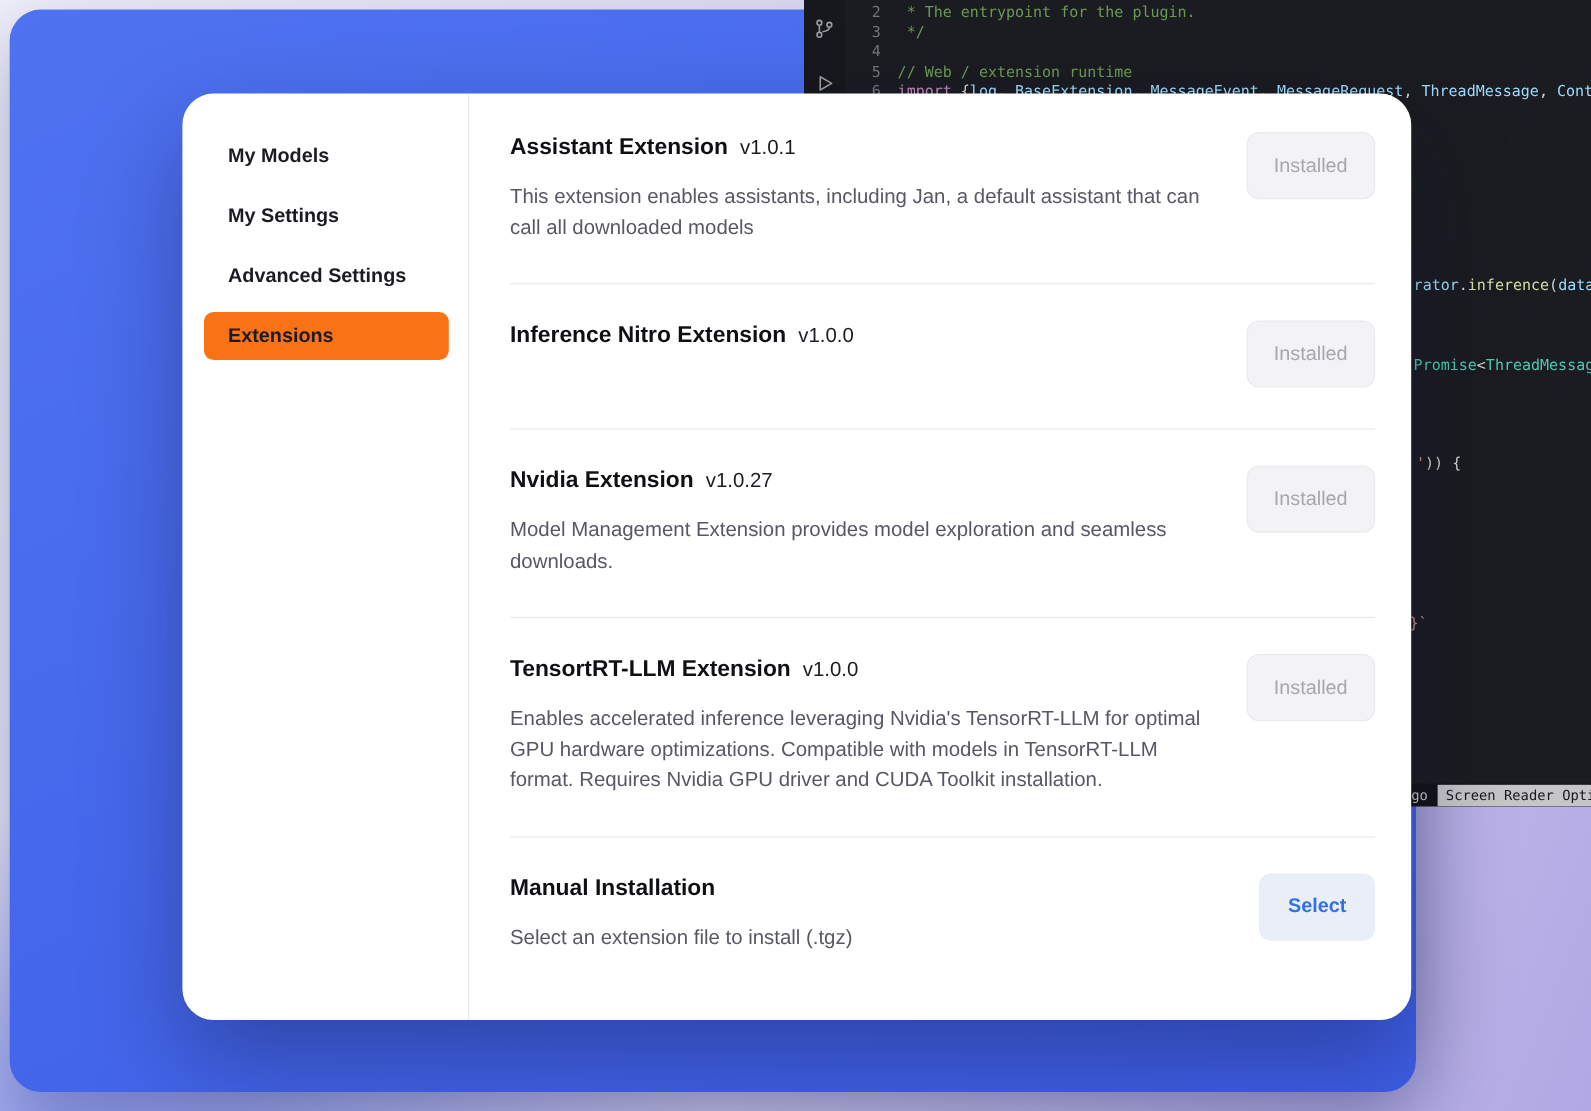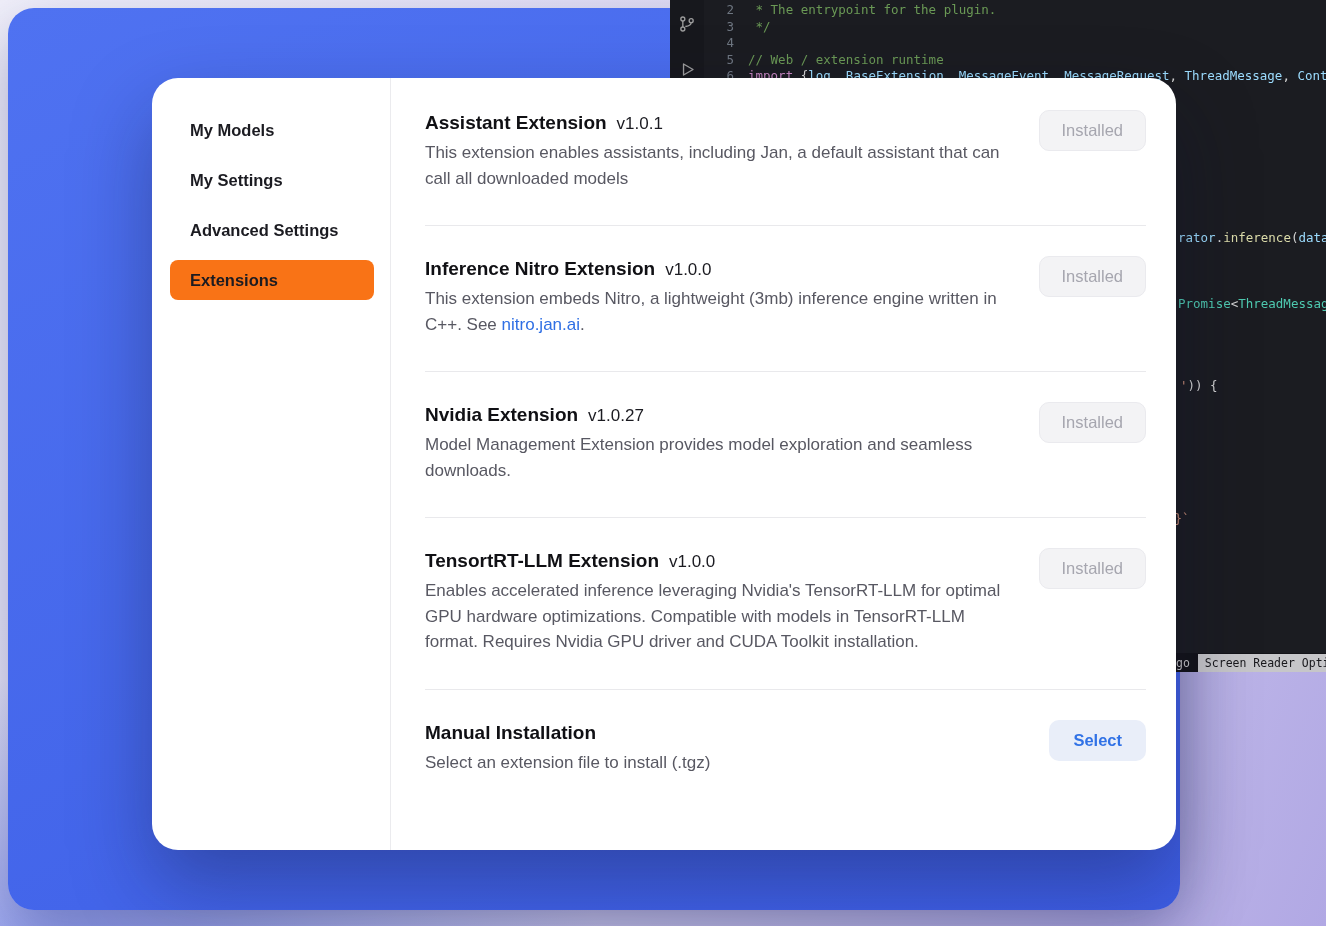--- a/index.html
+++ b/index.html
@@ -64,24 +64,24 @@
     padding:0 12px 0 20px;border-radius:8px;
     font-size:16.5px;font-weight:700;color:#1b1b21;cursor:pointer;
   }
   .side-item.active{background:#f97316;}
   .content{flex:1;padding:2px 30px 0 34px;box-sizing:border-box;}
   .ext-row{display:flex;justify-content:space-between;align-items:flex-start;padding:30px 0 34px;border-bottom:1px solid #e9e9ec;}
   .ext-row.last{border-bottom:none;}
   .ext-main{max-width:595px;}
   .ext-title{font-size:19px;font-weight:700;color:#101014;line-height:26px;}
   .ext-version{font-size:17px;font-weight:400;margin-left:10px;color:#1b1b21;}
-  .ext-desc{margin-top:4px;font-size:17px;line-height:25.5px;color:#585862;}
+  .ext-desc{margin-top:15px;font-size:17px;line-height:25.5px;color:#585862;}
   .ext-link{color:#2f6fe4;cursor:pointer;text-decoration:none;}
   .btn{
-    flex:none;height:41px;border-radius:10px;display:flex;align-items:center;justify-content:center;
+    flex:none;height:56px;border-radius:10px;display:flex;align-items:center;justify-content:center;
     font-size:16.5px;padding:0 22px;box-sizing:border-box;
   }
   .btn-installed{background:#f3f3f5;border:1px solid #eaeaee;color:#a6a6af;font-weight:400;}
   .btn-select{background:#e9eef9;color:#3172e6;font-weight:700;padding:0 24px;cursor:pointer;}
 </style>
 </head>
 <body>
 
 <div class="desktop">
 
@@ -164,23 +164,20 @@
           <div class="ext-desc">This extension enables assistants, including Jan, a default assistant that can call all downloaded models</div>
         </div>
         <div class="btn btn-installed">Installed</div>
       </div>
 
       <div class="ext-row">
         <div class="ext-main">
           <div>
             <span class="ext-title">Inference Nitro Extension</span><span class="ext-version">v1.0.0</span>
           </div>
-          <div class="ext-desc">
-            <span>This extension embeds Nitro, a lightweight (3mb) inference engine written in C++. See </span><a class="ext-link">nitro.jan.ai</a><span>.</span>
-          </div>
         </div>
         <div class="btn btn-installed">Installed</div>
       </div>
 
       <div class="ext-row">
         <div class="ext-main">
           <div>
             <span class="ext-title">Nvidia Extension</span><span class="ext-version">v1.0.27</span>
           </div>
           <div class="ext-desc">Model Management Extension provides model exploration and seamless downloads.</div>

